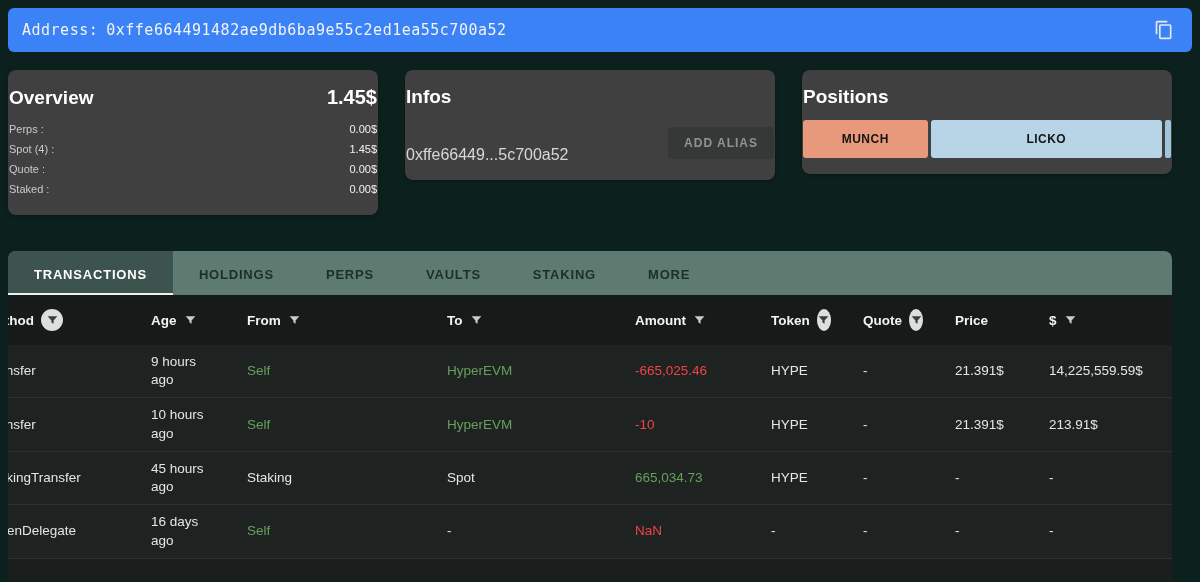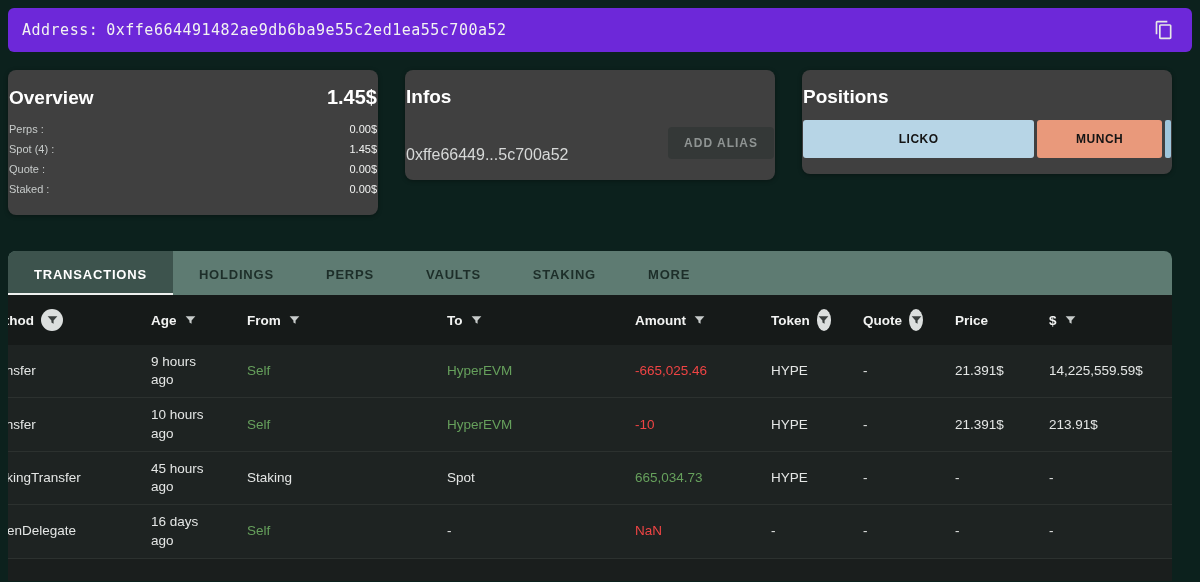--- a/index.html
+++ b/index.html
@@ -7,21 +7,21 @@
   html,body { width:1200px; height:582px; overflow:hidden; }
   body {
     background:#0c211d;
     font-family:"Liberation Sans", sans-serif;
     color:#e8eae9;
   }
   .page { padding:8px; }
 
   
   .address-bar {
-    height:44px; background:#6d28d9; border-radius:6px;
+    height:44px; background:#3b82f6; border-radius:6px;
     display:flex; align-items:center; justify-content:space-between;
     padding:0 14px; margin-bottom:18px;
   }
   .addr-text {
     font-family:"DejaVu Sans Mono", monospace;
     font-size:15px; letter-spacing:0.5px; color:#f2f3f2;
   }
   .addr-text .lbl { margin-right:8px; }
   .copy-btn { background:none; border:none; cursor:pointer; padding:4px; display:flex; }
   .copy-btn svg { width:20px; height:20px; fill:#e6e8e7; }
@@ -138,22 +138,22 @@
       <div class="card-title">Infos</div>
       <div class="infos-row">
         <span class="infos-addr">0xffe66449...5c700a52</span>
         <button class="alias-btn">ADD ALIAS</button>
       </div>
     </section>
 
     <section class="card">
       <div class="card-title">Positions</div>
       <div class="pos-row">
+        <button class="pos-btn munch">MUNCH</button>
         <button class="pos-btn licko">LICKO</button>
-        <button class="pos-btn munch">MUNCH</button>
         <div class="pos-sliver"></div>
       </div>
     </section>
 
   </div>
 
   <div class="tabs">
     <button class="tab active">TRANSACTIONS</button>
     <button class="tab">HOLDINGS</button>
     <button class="tab">PERPS</button>

